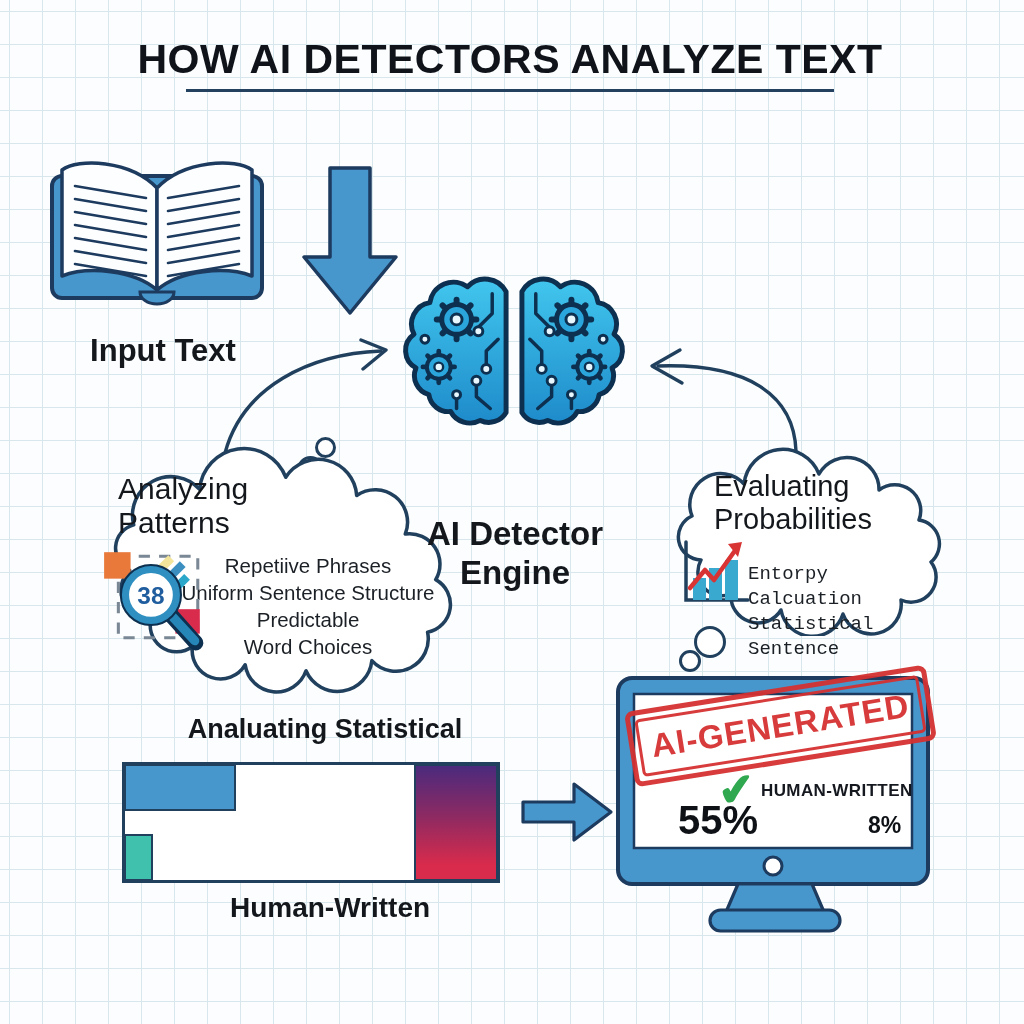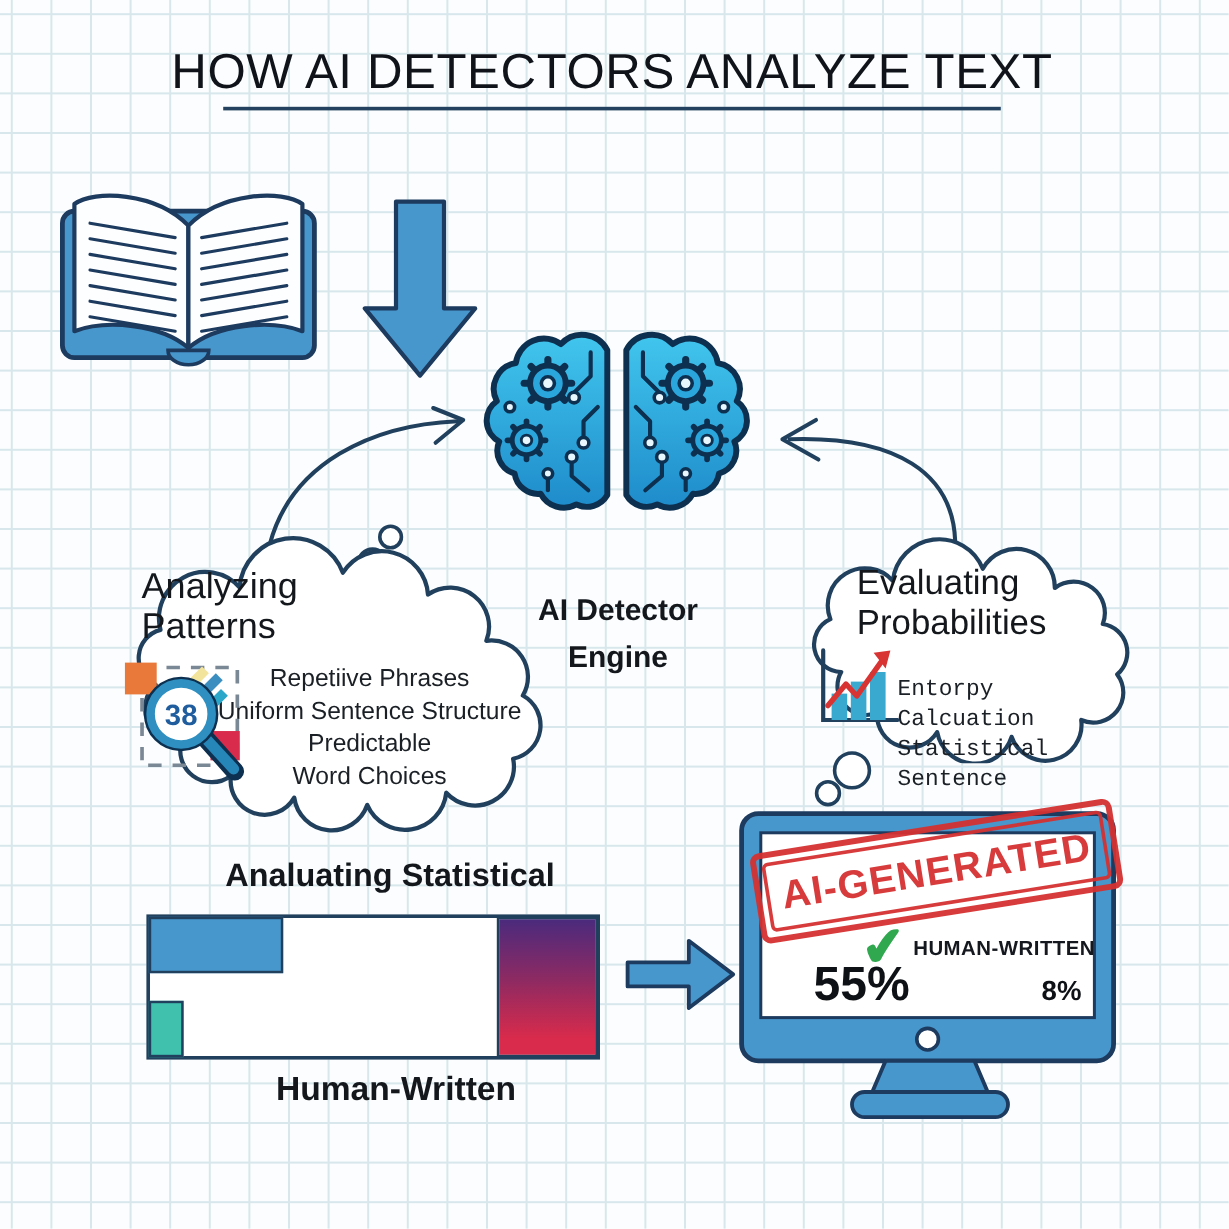--- a/index.html
+++ b/index.html
@@ -10,26 +10,26 @@
       linear-gradient(to right,#d7e7ec 1.5px,transparent 1.5px),
       linear-gradient(to bottom,#d7e7ec 1.5px,transparent 1.5px);
     background-size:33px 33px;
     background-position:9px 11px;
     font-family:"Liberation Sans",sans-serif;
     color:#14181d;
   }
   .abs{position:absolute;}
   .ttl{
     top:36px;left:0;width:1020px;text-align:center;
-    font-size:41px;font-weight:400;letter-spacing:.5px;color:#10141a;
+    font-size:41px;font-weight:700;letter-spacing:.5px;color:#10141a;
   }
   .ttl-rule{left:186px;top:89px;width:648px;height:3px;background:#24425f;}
   .lbl{font-weight:700;text-align:center;}
   .input-lbl{left:58px;top:333px;width:210px;font-size:31px;}
-  .engine-lbl{left:420px;top:490px;width:190px;font-size:25px;line-height:39px;}
+  .engine-lbl{left:420px;top:514px;width:190px;font-size:33px;line-height:39px;}
   .cloud-title{font-weight:400;text-align:left;}
   .lc-title{left:118px;top:472px;width:210px;font-size:30px;line-height:34px;}
   .lc-items{left:176px;top:552px;width:264px;text-align:center;font-size:20.5px;line-height:27px;font-weight:400;color:#1b2026;}
   .rc-title{left:714px;top:470px;width:206px;font-size:29px;line-height:33px;}
   .rc-items{left:748px;top:562px;width:180px;text-align:left;font-size:19px;line-height:25px;color:#1b2026;font-family:Liberation Mono, monospace;}
   .bars-title{left:140px;top:714px;width:370px;font-size:27px;}
   .bars-caption{left:160px;top:892px;width:340px;font-size:28px;}
   .bubble{position:absolute;background:#fff;border:3px solid #20405e;border-radius:50%;}
   
   .bars-box{left:122px;top:762px;width:378px;height:121px;border:3px solid #20405e;background:#fff;box-sizing:border-box;}
@@ -76,20 +76,21 @@
       <line x1="33" y1="92" x2="104" y2="104"></line>
         <line x1="126" y1="104" x2="197" y2="92"></line>
       <line x1="33" y1="105" x2="104" y2="117"></line>
         <line x1="126" y1="117" x2="197" y2="105"></line>
       <line x1="33" y1="118" x2="104" y2="130"></line>
         <line x1="126" y1="130" x2="197" y2="118"></line>
     </g>
     <path d="M98,146 a17,12 0 0 0 34,0 z" fill="#4796cc" stroke="#1d3a5f" stroke-width="3"></path>
   </svg>
 
+  <div class="abs lbl input-lbl">Input Text</div>
 
   <svg class="abs" style="left:300px;top:165px" width="100" height="152" viewBox="0 0 100 152">
     <path d="M30,3 H70 V92 H96 L50,148 L4,92 H30 Z" fill="#4796cc" stroke="#1d3a5f" stroke-width="3.5" stroke-linejoin="round"></path>
   </svg>
 
   <svg class="abs" style="left:395px;top:262px" width="238" height="198" viewBox="0 0 240 200">
     <defs>
       <linearGradient id="bgrad" x1="0" y1="0" x2="0" y2="1">
         <stop offset="0" stop-color="#41c6ee"></stop>
           <stop offset="1" stop-color="#1e8bca"></stop>

